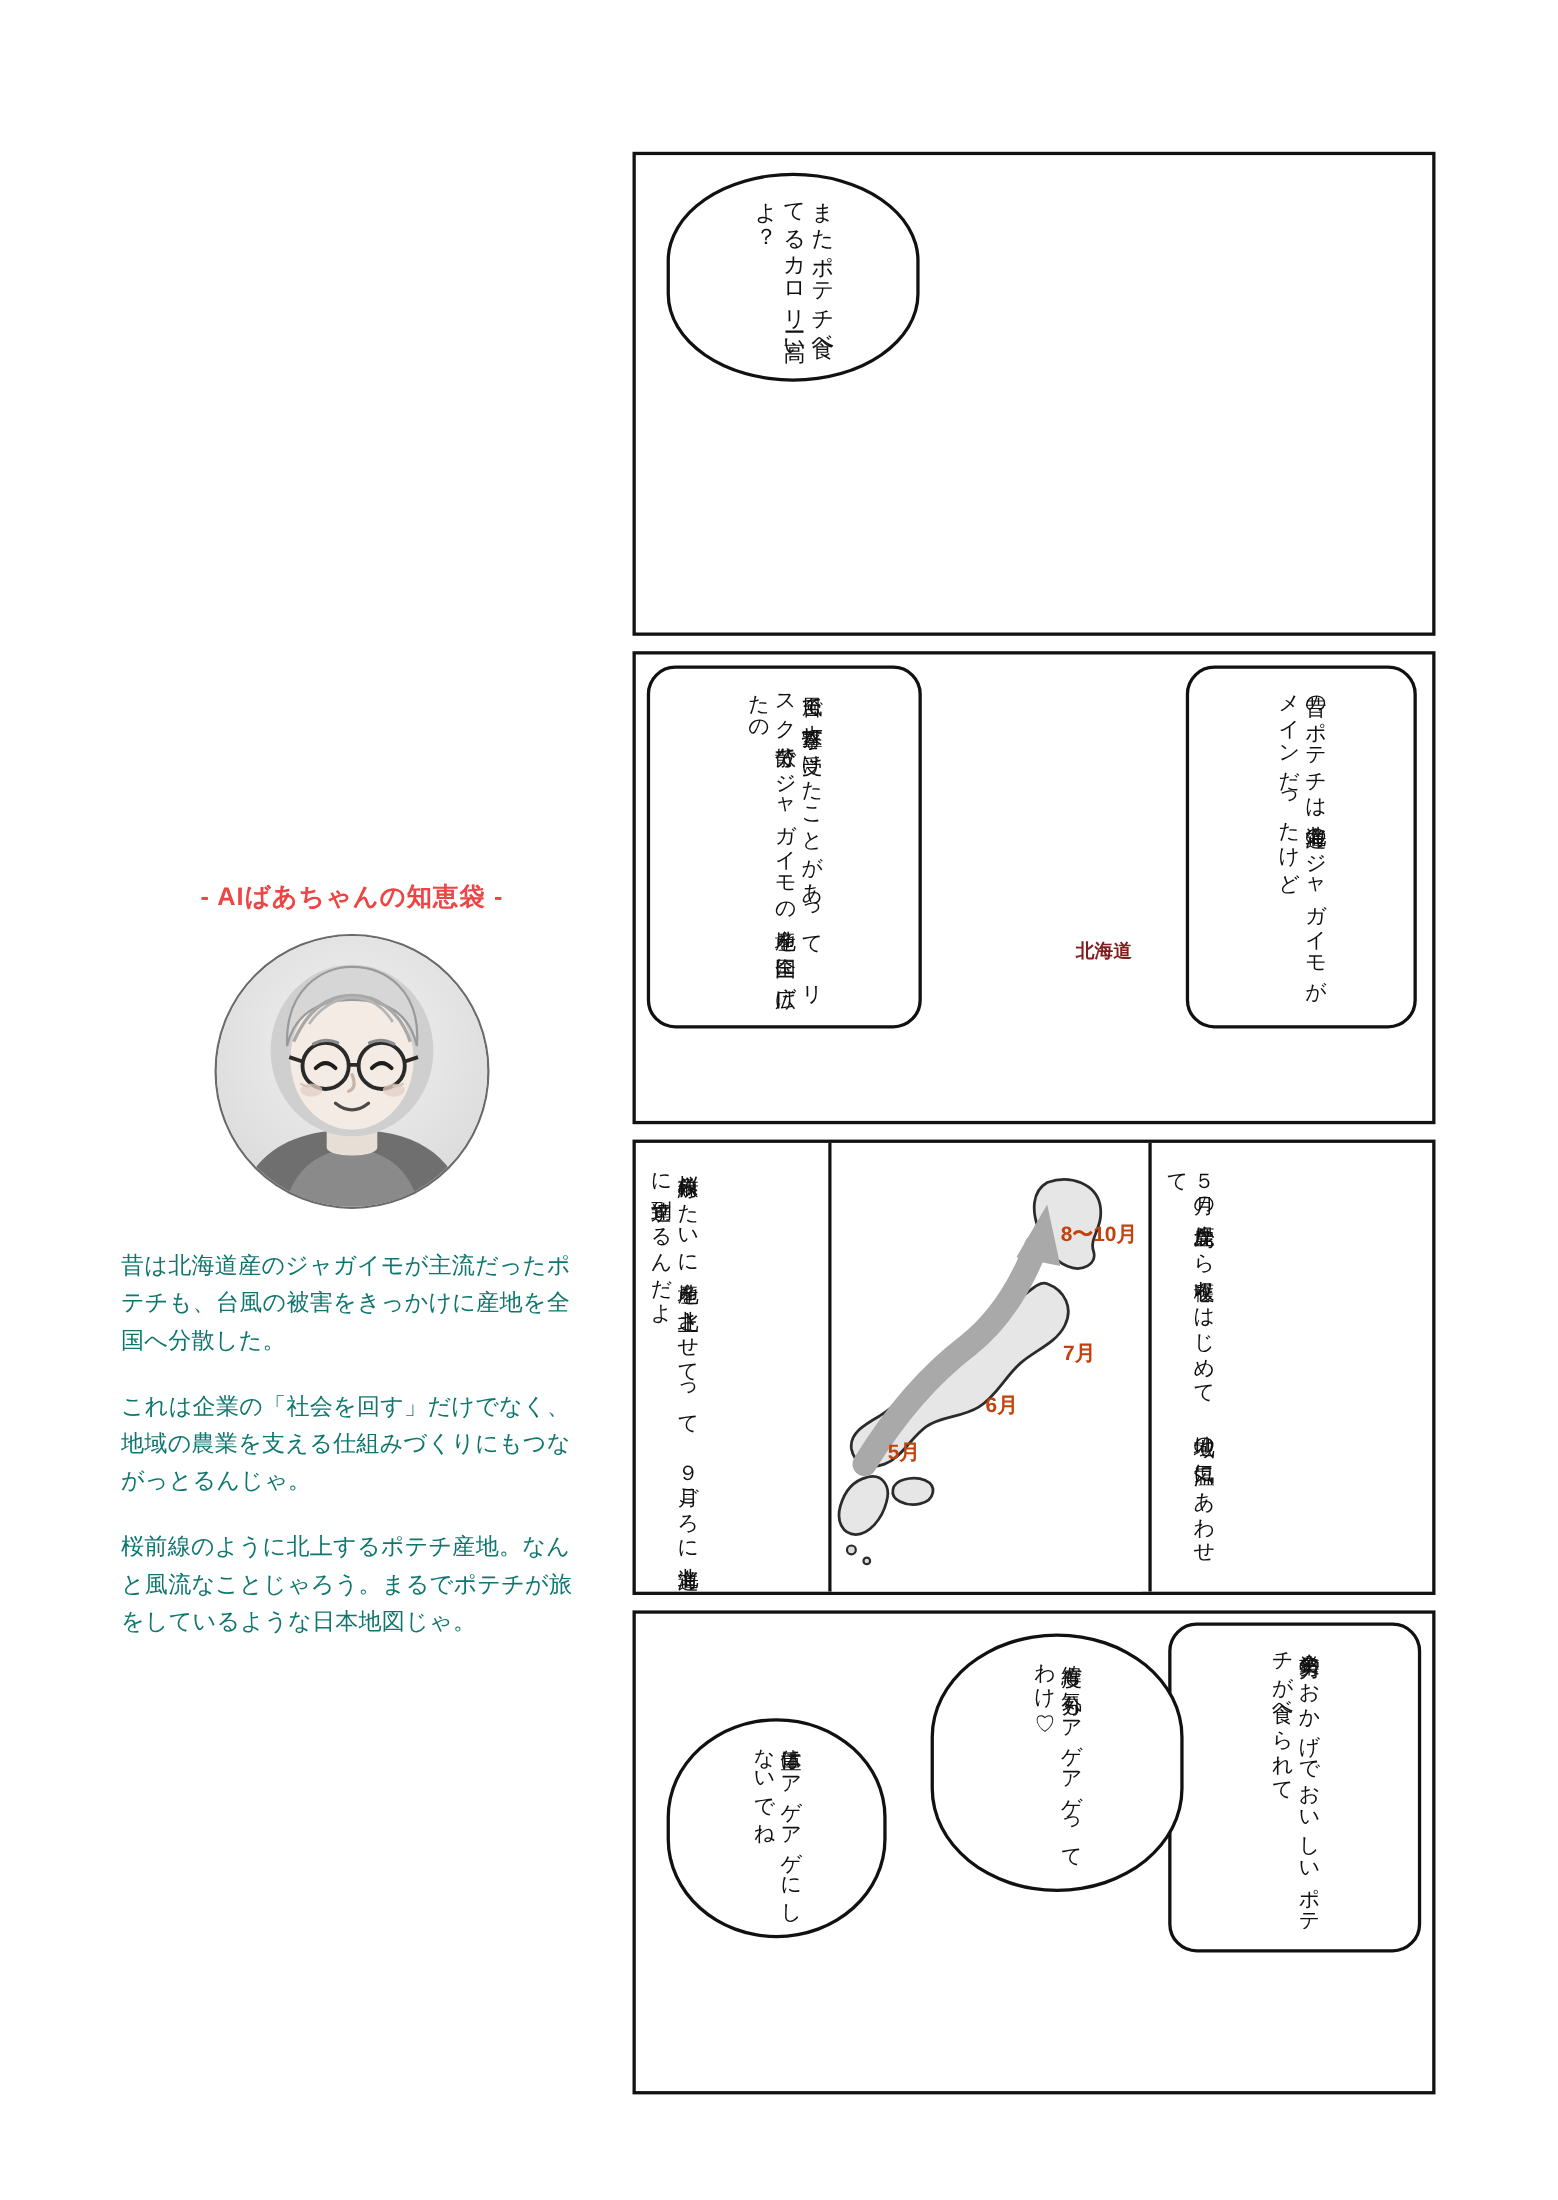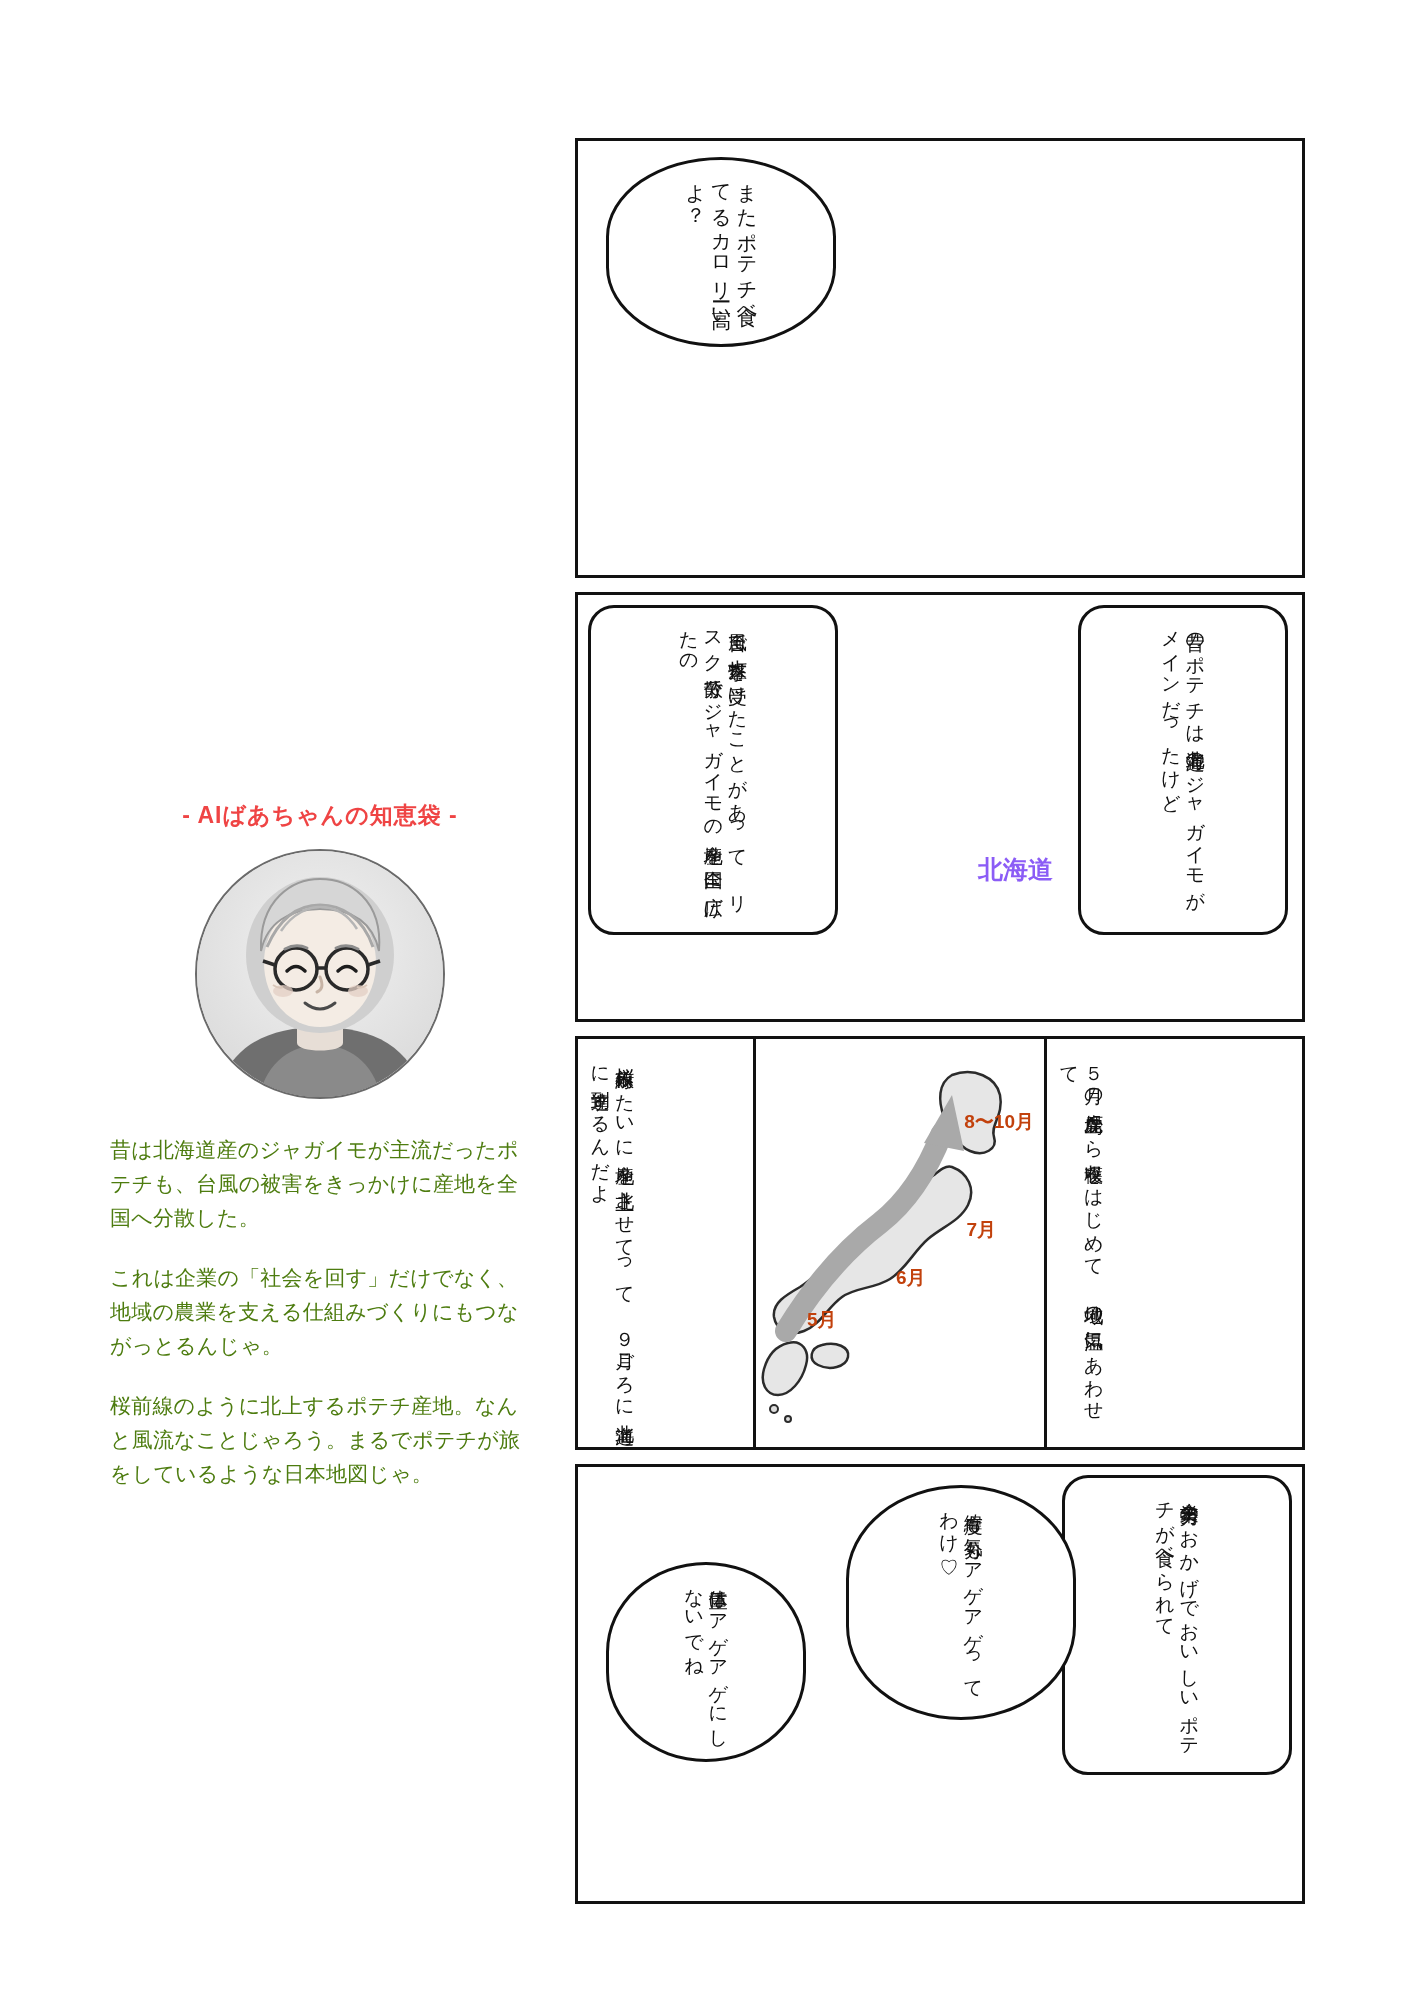--- a/index.html
+++ b/index.html
@@ -23,21 +23,21 @@
     text-align:center; color:#ef4444; margin-bottom:18px;
   }
   .avatar-wrap {
     width:250px; height:250px; margin:0 auto 34px auto;
     border-radius:50%; overflow:hidden; border:2px solid #6a6a6a;
     background:#e9e9e9; position:relative;
   }
   .avatar-wrap svg { display:block; }
   .left-body p {
     font-size:21px; line-height:1.62; margin:0 0 26px 0;
-    letter-spacing:0.2px; color:#4d7c0f;font-family:Liberation Serif, serif;
+    letter-spacing:0.2px; color:#0f766e;font-family:Liberation Serif, serif;
   }
 
   
   .comic { position:absolute; left:575px; top:138px; width:730px; }
   .panel {
     border:3px solid #121212; background:#fff;
     position:relative; overflow:hidden; margin-bottom:14px;
   }
   .p1 { height:440px; }
   .p2 { height:430px; }
@@ -62,21 +62,21 @@
   .b1 .vtext { font-size:20px; }
 
   
   .scene { position:absolute; inset:0; z-index:-1; }
 
   
   .b2 { right:14px; top:10px; width:210px; height:330px; border-radius:26px;}
   .b2 .vtext{font-size:19px;}
   .b3 { left:10px; top:10px; width:250px; height:330px; border-radius:26px;}
   .b3 .vtext{font-size:19px;}
-  .map-label { position:absolute; font-weight:bold; font-size:25px; color:#8b5cf6;}
+  .map-label { position:absolute; font-weight:bold; font-size:17px; color:#7f1d1d;}
 
   
   .cell-l { position:absolute; left:0; top:0; bottom:0; width:178px; border-right:3px solid #121212; }
   .cell-r { position:absolute; right:0; top:0; bottom:0; width:258px; border-left:3px solid #121212; }
   .cell-m { position:absolute; left:178px; right:258px; top:0; bottom:0; }
   .vfill { position:absolute; inset:0; display:flex; justify-content:flex-start; padding:14px 10px; }
   .mlabel { position:absolute; font-weight:bold; font-size:19px; color:#c2410c; }
 
   
   .b4 { right:10px; top:8px; width:230px; height:300px; border-radius:26px; }

